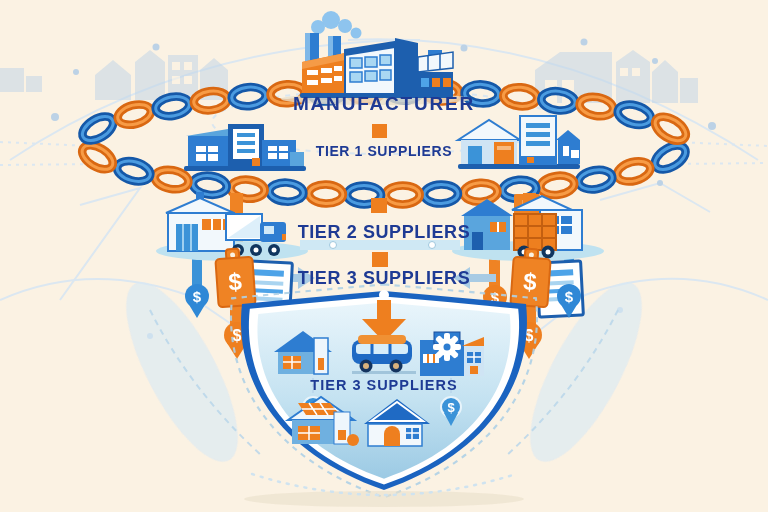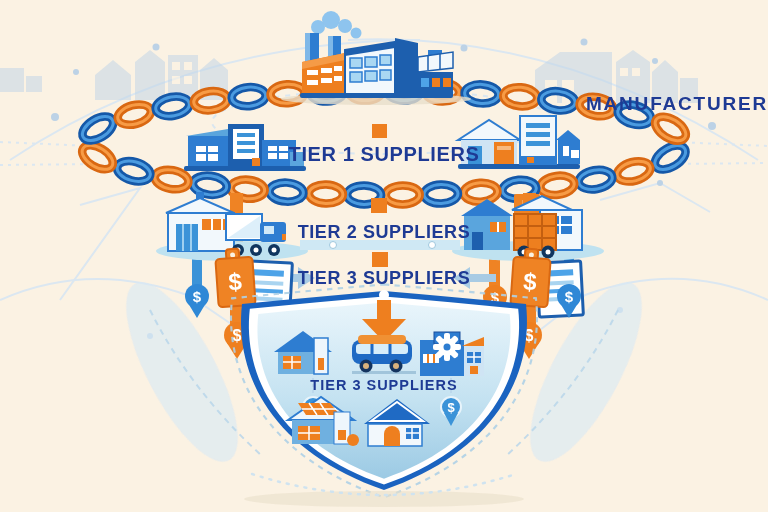--- a/index.html
+++ b/index.html
@@ -1,22 +1,22 @@
 <!DOCTYPE html>
 <html><head>
 <meta charset="utf-8">
 <style>
   html,body{margin:0;padding:0;background:#fbf2e3;}
   .stage{position:relative;width:768px;height:512px;background:#fbf2e3;overflow:hidden;
          font-family:"Liberation Sans",sans-serif;}
   #art{position:absolute;left:0;top:0;}
   .lbl{position:absolute;left:0;width:768px;text-align:center;font-weight:bold;
        color:#1e3a94;z-index:5;letter-spacing:0.6px;}
-  #lbl-manufacturer{top:93px;font-size:19px;letter-spacing:1.8px;text-align:right;}
-  #lbl-tier1{top:143px;font-size:20px;}
+  #lbl-manufacturer{top:93px;font-size:19px;letter-spacing:1.8px;}
+  #lbl-tier1{top:143px;font-size:14px;}
   #lbl-tier2{top:222px;font-size:18px;}
   #lbl-tier3{top:268px;font-size:18px;}
   #lbl-shield{top:377px;font-size:14.5px;letter-spacing:1px;}
 </style>
 </head>
 <body>
 
 <div class="stage">
 
 <svg id="art" width="768" height="512" viewBox="0 0 768 512">

